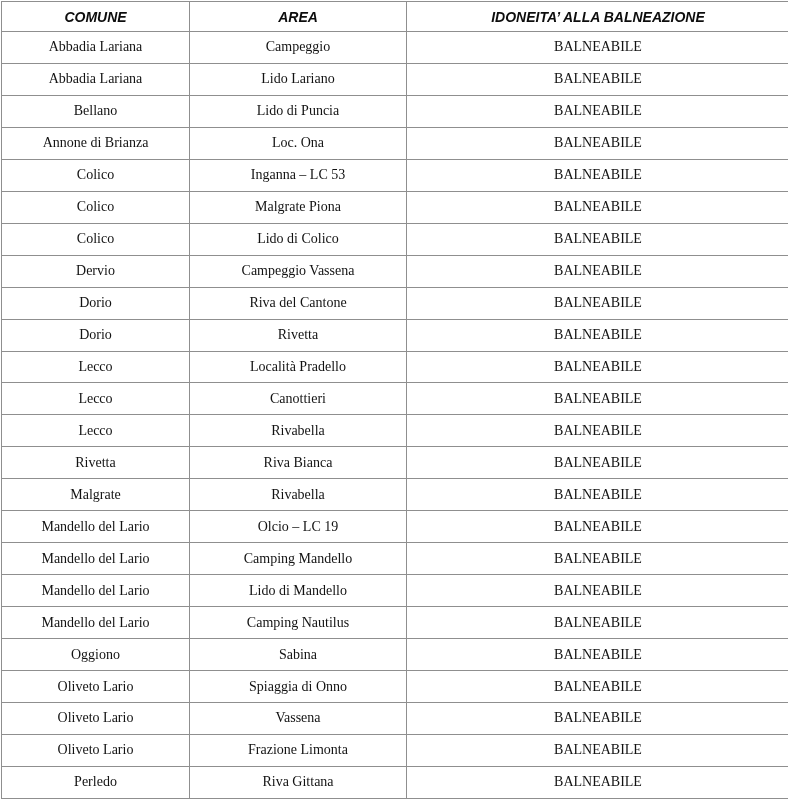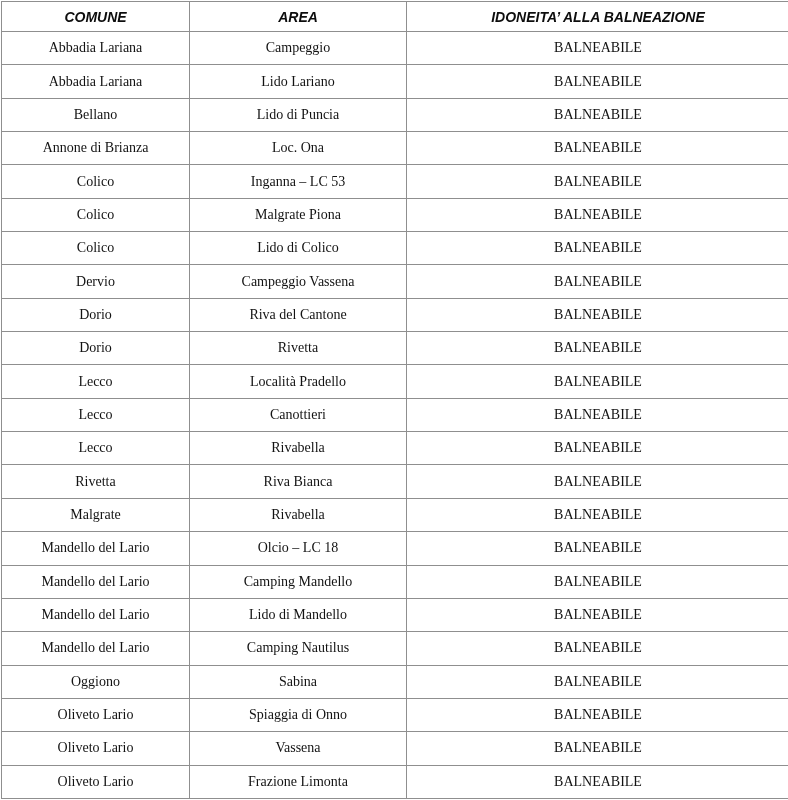--- a/index.html
+++ b/index.html
@@ -131,21 +131,21 @@
         <td>Riva Bianca</td>
         <td>BALNEABILE</td>
       </tr>
       <tr>
         <td>Malgrate</td>
         <td>Rivabella</td>
         <td>BALNEABILE</td>
       </tr>
       <tr>
         <td>Mandello del Lario</td>
-        <td>Olcio – LC 18</td>
+        <td>Olcio – LC 19</td>
         <td>BALNEABILE</td>
       </tr>
       <tr>
         <td>Mandello del Lario</td>
         <td>Camping Mandello</td>
         <td>BALNEABILE</td>
       </tr>
       <tr>
         <td>Mandello del Lario</td>
         <td>Lido di Mandello</td>
@@ -169,14 +169,19 @@
       <tr>
         <td>Oliveto Lario</td>
         <td>Vassena</td>
         <td>BALNEABILE</td>
       </tr>
       <tr>
         <td>Oliveto Lario</td>
         <td>Frazione Limonta</td>
         <td>BALNEABILE</td>
       </tr>
+      <tr>
+        <td>Perledo</td>
+        <td>Riva Gittana</td>
+        <td>BALNEABILE</td>
+      </tr>
     </tbody>
 </table>
 
 </body></html>

